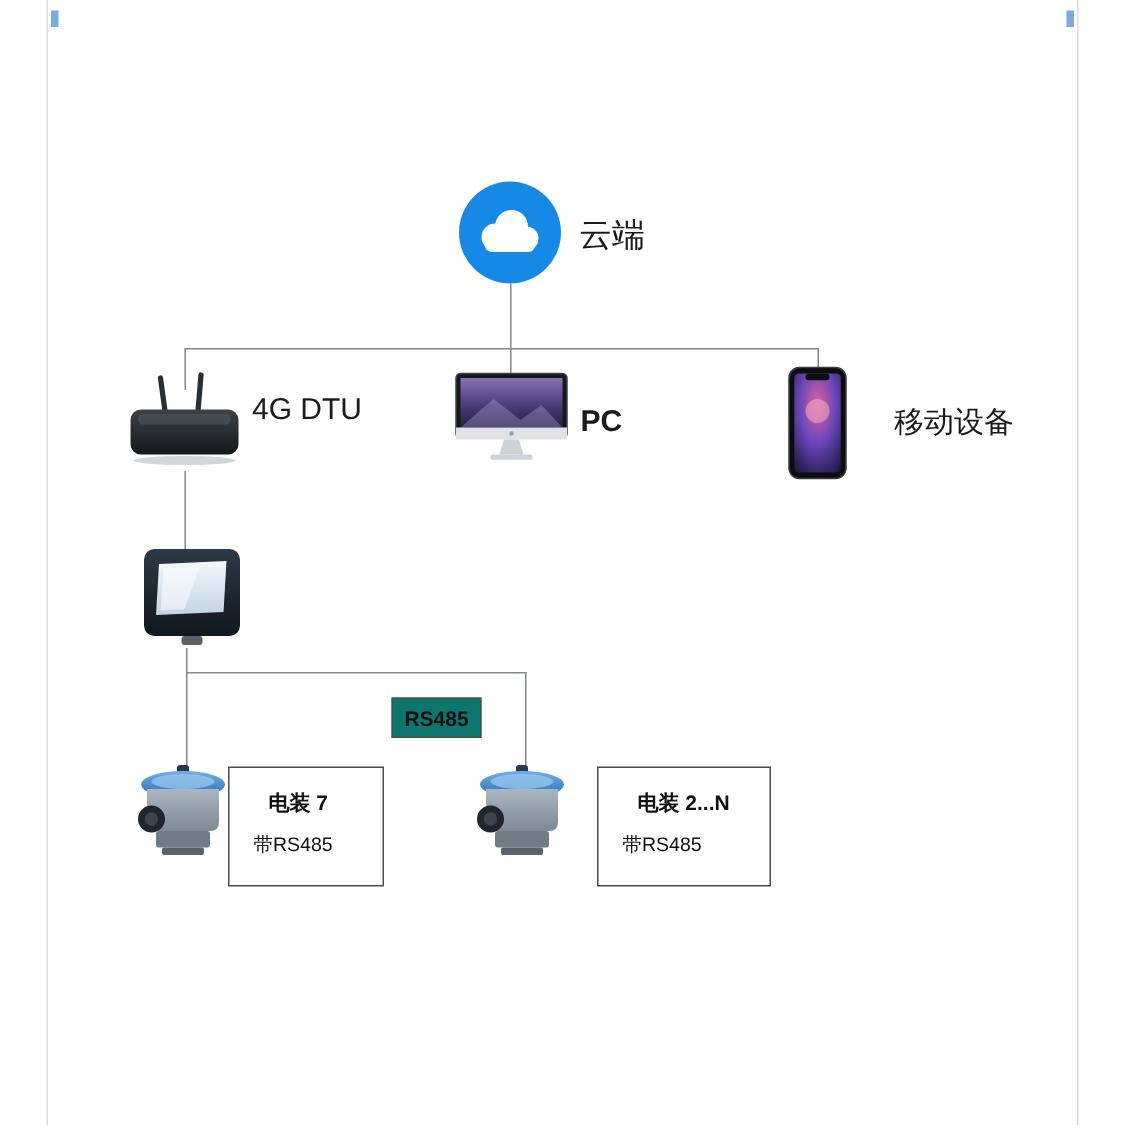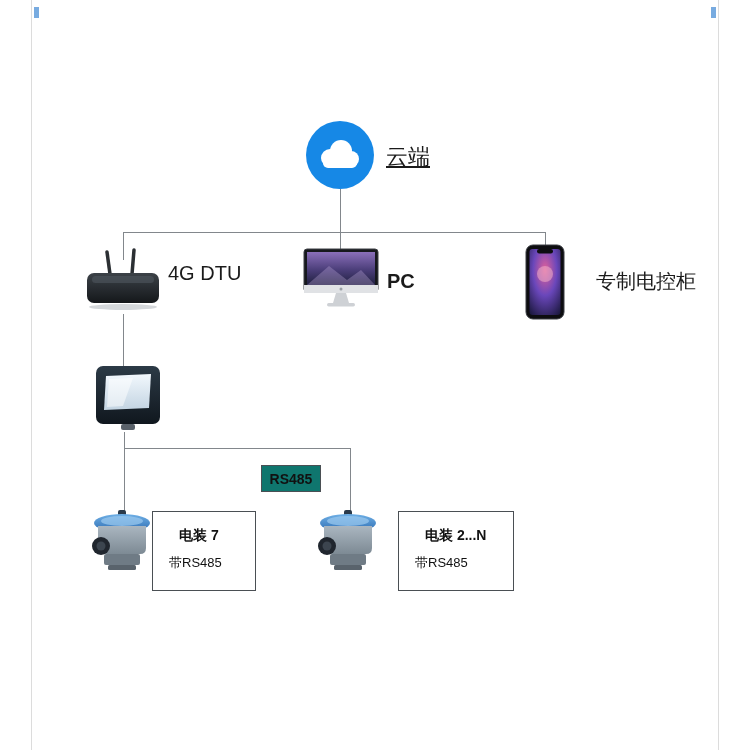--- a/index.html
+++ b/index.html
@@ -58,21 +58,21 @@
   <div class="line" style="left:350px;top:448px;width:1px;height:64px;"></div>
 
   <div class="cloud-circle" style="left:306px;top:121px;background:#1688e6;">
     <svg width="46" height="34" viewBox="0 0 46 34">
       <circle cx="13" cy="20" r="9" fill="#ffffff"></circle>
       <circle cx="24" cy="13" r="11" fill="#ffffff"></circle>
       <circle cx="34" cy="21" r="8" fill="#ffffff"></circle>
       <rect x="6" y="20" width="34" height="10" rx="5" fill="#ffffff"></rect>
     </svg>
   </div>
-  <div class="label" style="left:386px;top:142px;font-size:22px;text-decoration:underline;">云端</div>
+  <div class="label" style="left:386px;top:142px;font-size:22px;">云端</div>
 
   <div class="node" style="left:83px;top:247px;">
     <svg width="80" height="68" viewBox="0 0 80 68">
       <defs>
         <linearGradient id="routerGrad" x1="0" y1="0" x2="0" y2="1">
           <stop offset="0" stop-color="#3c4248"></stop>
             <stop offset="1" stop-color="#14171a"></stop>
         </linearGradient>
       </defs>
       <line x1="24" y1="5" x2="27" y2="27" stroke="#2b2f33" stroke-width="3.5" stroke-linecap="round"></line>
@@ -112,21 +112,21 @@
             <stop offset="0.45" stop-color="#6a47bb"></stop>
             <stop offset="1" stop-color="#141433"></stop>
         </radialGradient>
       </defs>
       <rect x="1" y="1" width="38" height="74" rx="7" fill="#0d0d10" stroke="#3a3d42" stroke-width="1"></rect>
       <rect x="4.5" y="5" width="31" height="66" rx="3" fill="url(#phoneGrad)"></rect>
       <circle cx="20" cy="30" r="8" fill="#f0b0c8" opacity="0.55"></circle>
       <rect x="12" y="5" width="16" height="4.5" rx="2.2" fill="#0d0d10"></rect>
     </svg>
   </div>
-  <div class="label" style="left:596px;top:268px;font-size:20px;">专制电控柜</div>
+  <div class="label" style="left:596px;top:268px;font-size:20px;">移动设备</div>
 
   <div class="node" style="left:93px;top:364px;">
     <svg width="70" height="70" viewBox="0 0 70 70">
       <defs>
         <linearGradient id="cabGrad" x1="0" y1="0" x2="0" y2="1">
           <stop offset="0" stop-color="#2c3a46"></stop>
             <stop offset="1" stop-color="#10171e"></stop>
         </linearGradient>
         <linearGradient id="cabScr" x1="0" y1="0" x2="0" y2="1">
           <stop offset="0" stop-color="#f2f8fd"></stop>

